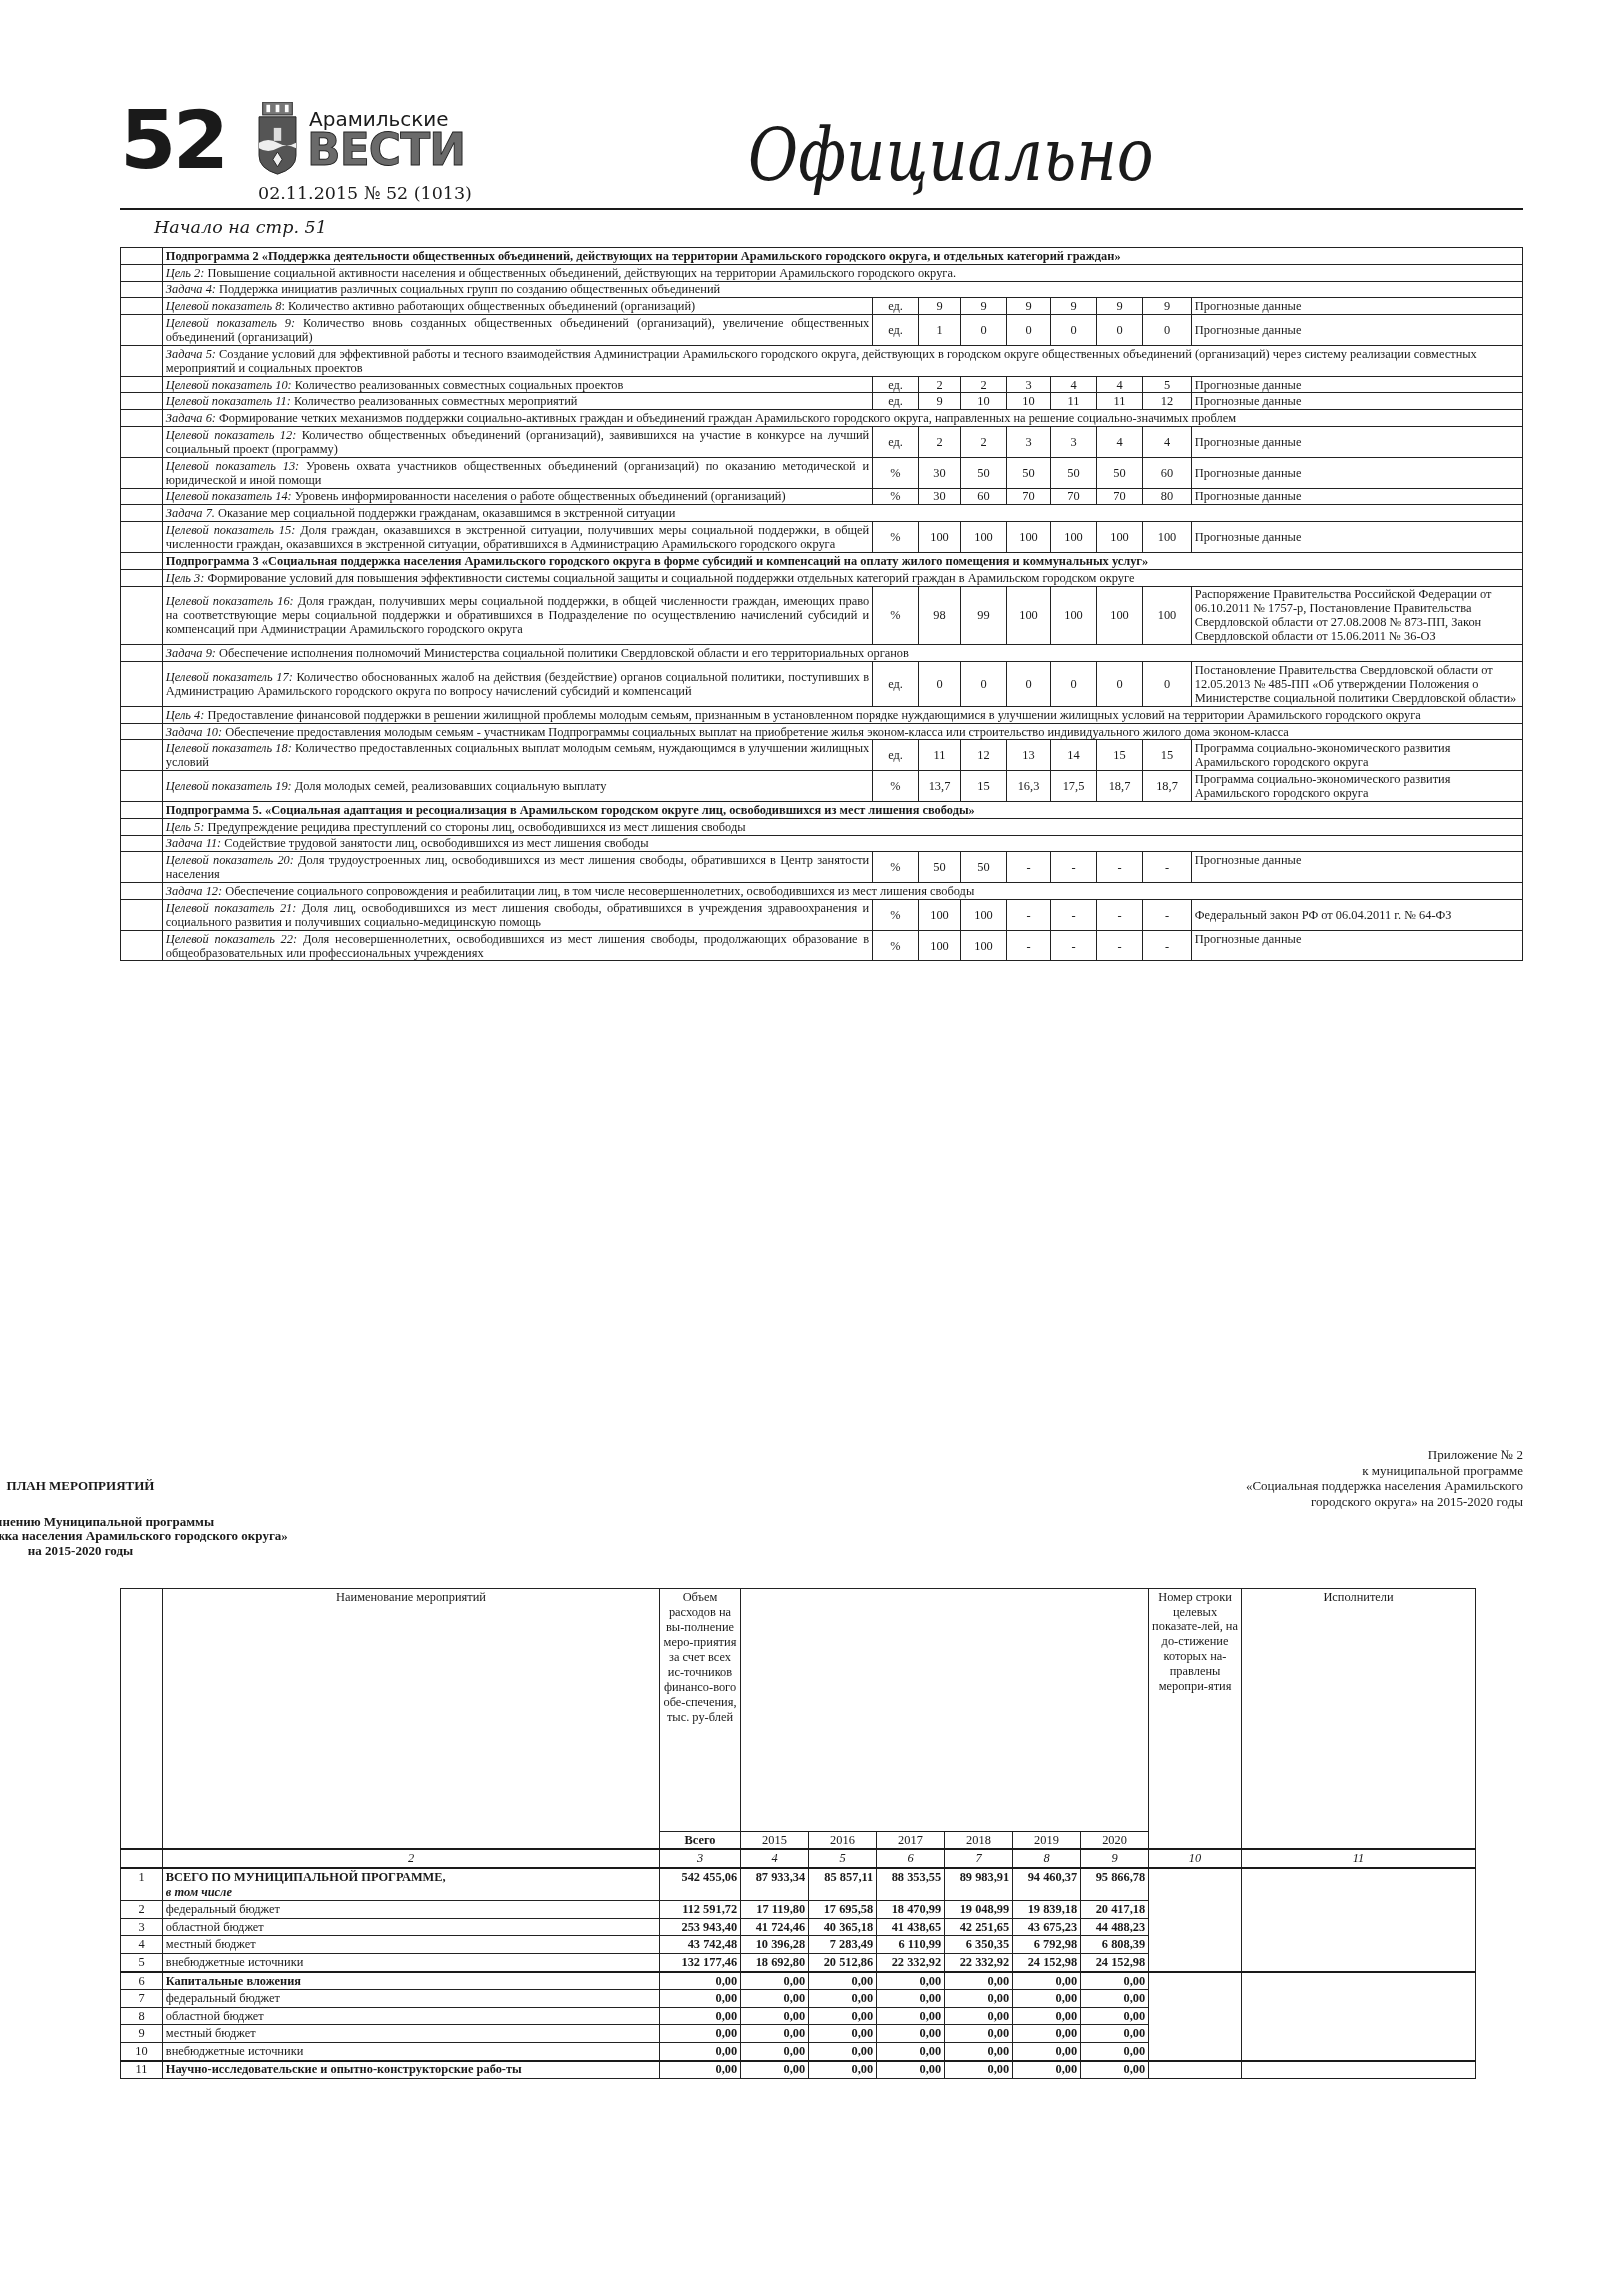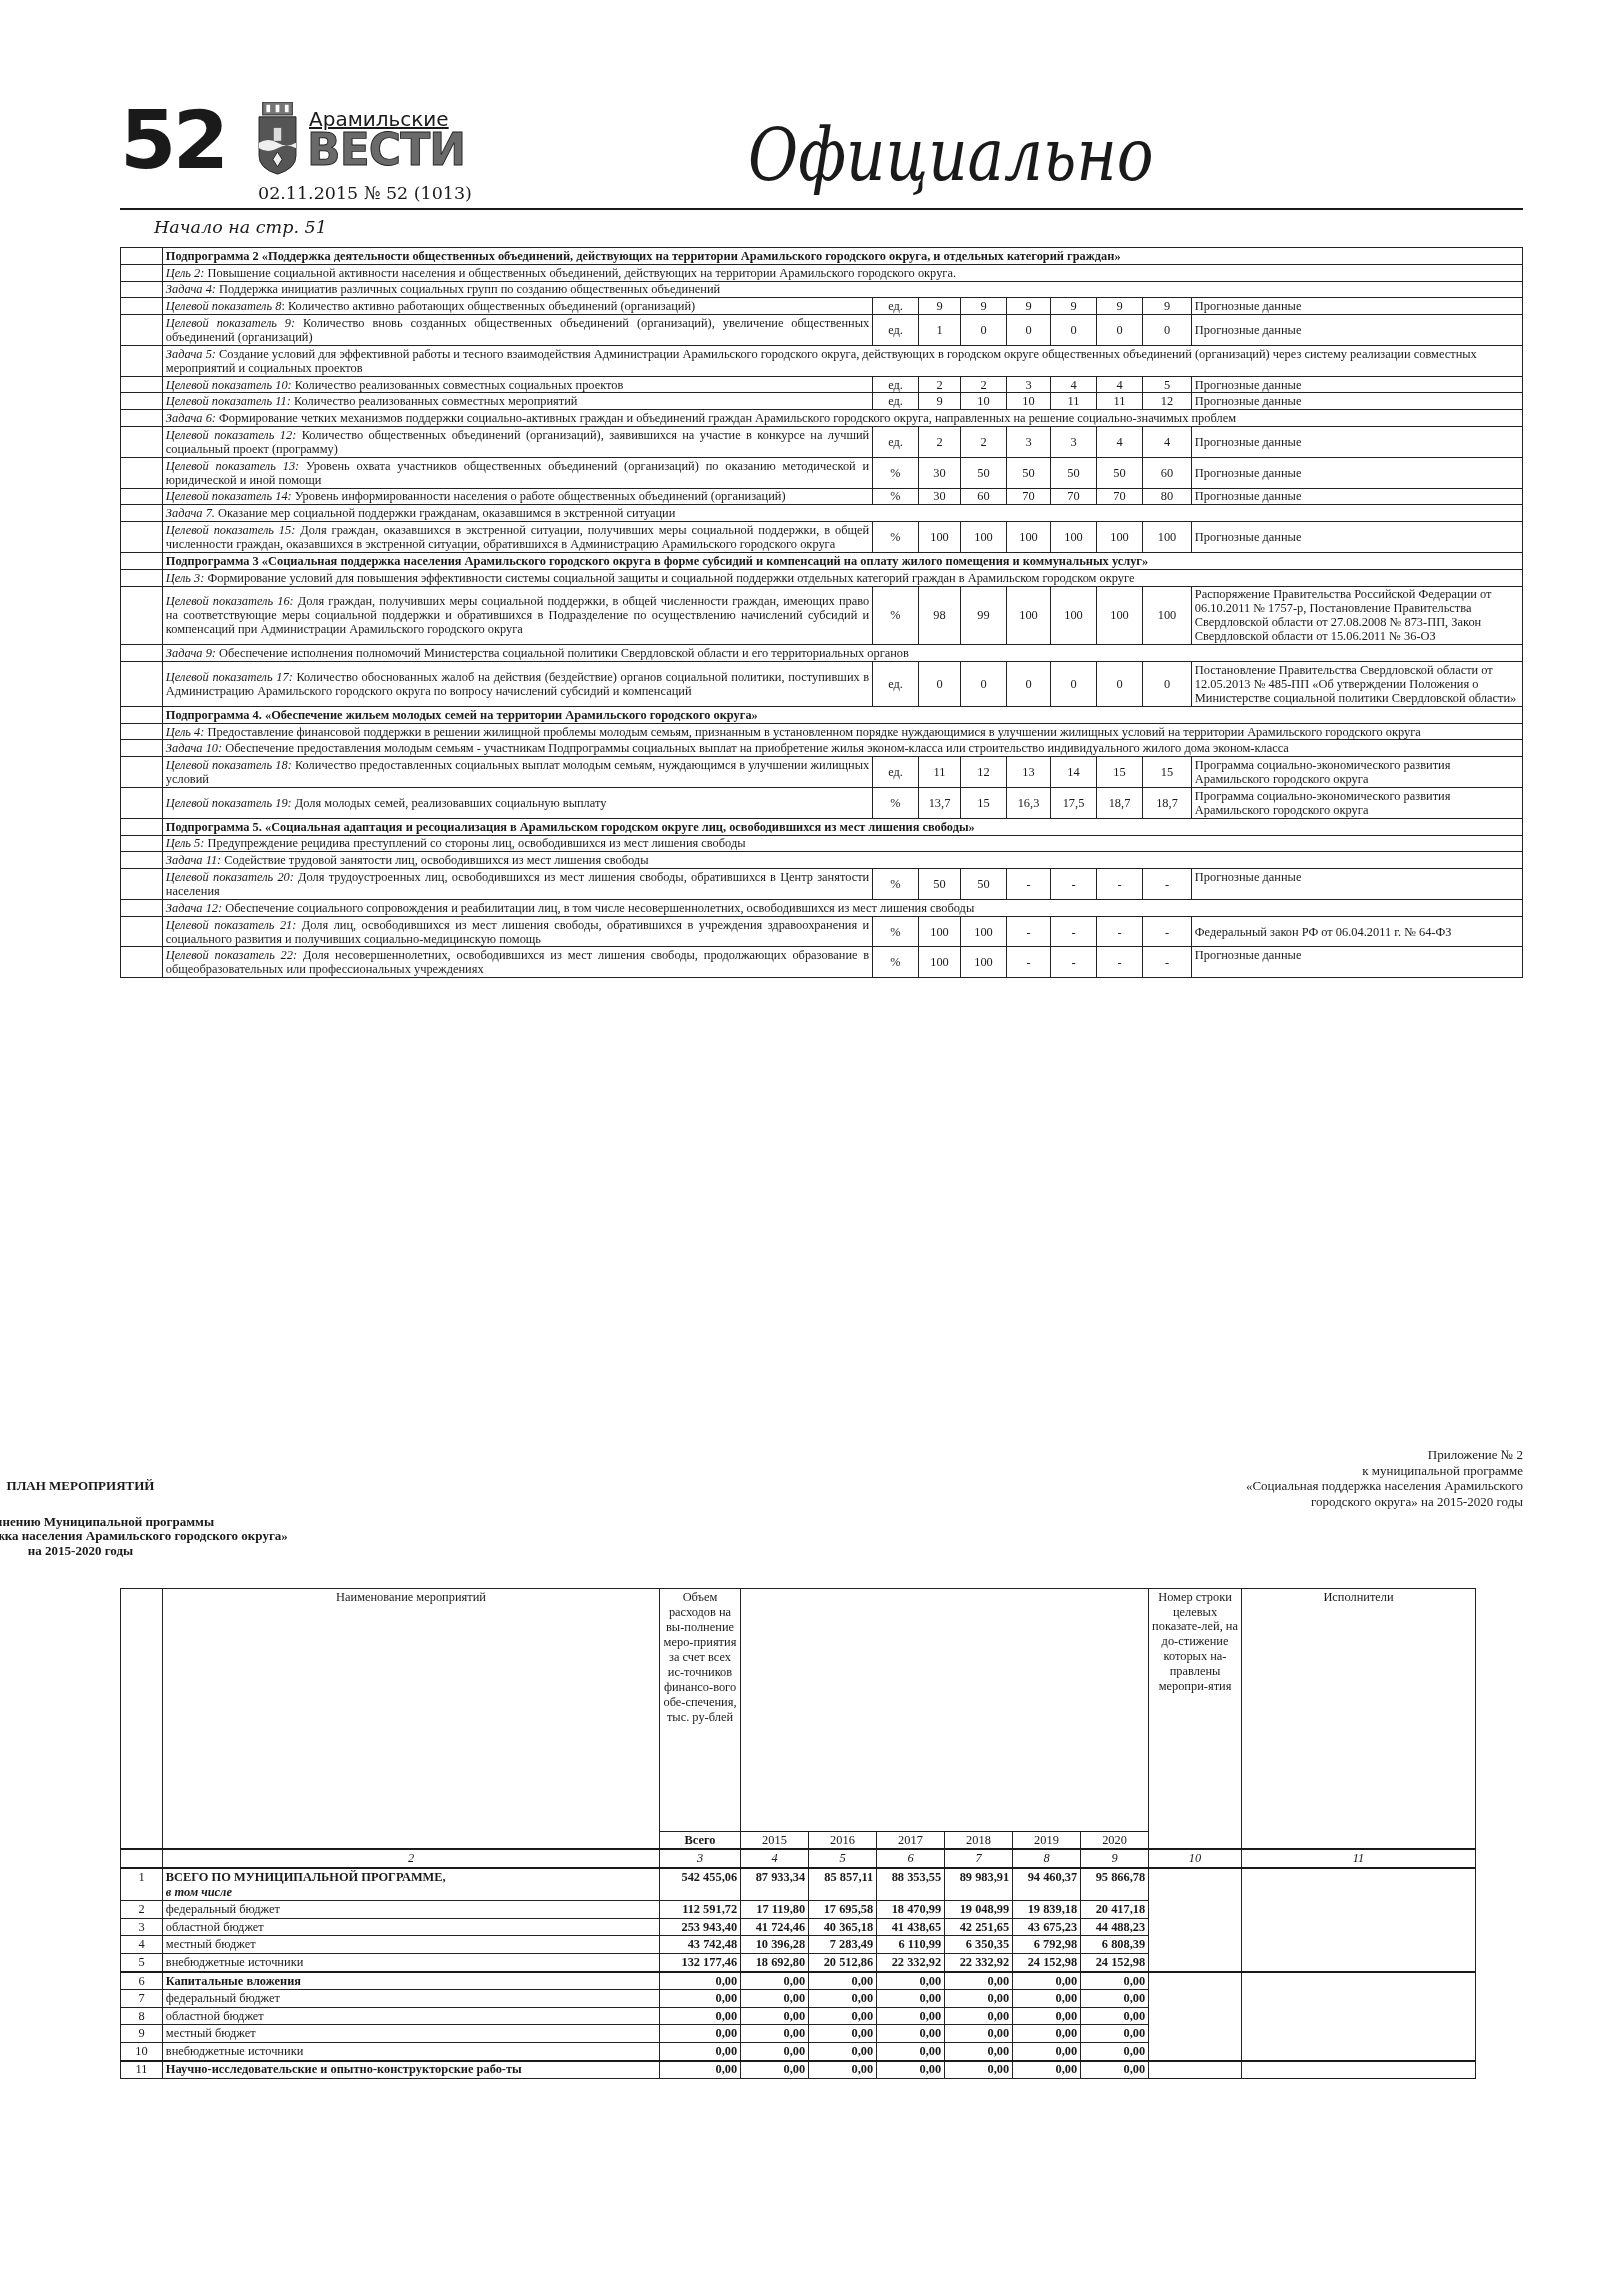--- a/index.html
+++ b/index.html
@@ -2,21 +2,21 @@
 <html style="font-size:14.8px"><head>
 <meta charset="utf-8">
 <style>
   html, body { margin: 0; padding: 0; background: #ffffff; }
   body { width: 1619px; height: 2290px; position: relative; font-family: "Liberation Serif", serif; color: #1a1a1a; overflow: hidden; }
 
   
   .masthead { position: absolute; left: 120px; top: 100px; width: 1403px; height: 102px; }
   .page-num { position: absolute; left: 0; top: 0; font-family: "DejaVu Sans", sans-serif; font-weight: bold; font-size: 81px; line-height: 81px; letter-spacing: -3.7px; color: #1a1a1a; text-align: right; }
   .logo-emblem { position: absolute; left: 137px; top: 1.8px; width: 41px; height: 74px; }
-  .brand-top { position: absolute; left: 189px; top: 7.4px; font-family: "DejaVu Sans", sans-serif; font-size: 20px; color: #1a1a1a; text-decoration: underline; }
+  .brand-top { position: absolute; left: 189px; top: 7.4px; font-family: "DejaVu Sans", sans-serif; font-size: 20px; color: #1a1a1a; }
   .brand-main { position: absolute; left: 187px; top: 28px; font-family: "DejaVu Sans", sans-serif; font-weight: bold; font-size: 44px; line-height: 44px; color: #6a6a6a; letter-spacing: -0.9px; -webkit-text-stroke: 0.9px #222; }
   .issue-line { position: absolute; left: 138px; top: 83px; font-family: "DejaVu Serif", serif; font-size: 17.5px; color: #1a1a1a; }
   .section-title { position: absolute; left: 628px; top: 14px; font-family: "DejaVu Serif", serif; font-style: italic; font-size: 72px; line-height: 83px; color: #1a1a1a; transform: scaleX(0.85); transform-origin: left top; }
   .rule-main { position: absolute; left: 120px; top: 208px; width: 1403px; height: 1.8px; background: #1a1a1a; }
   .continued { position: absolute; left: 154px; top: 217px; font-family: "DejaVu Serif", serif; font-style: italic; font-size: 17.5px; color: #1a1a1a; }
 
   
   table { border-collapse: collapse; }
   .t1 { position: absolute; left: 120px; top: 247px; width: 1403px; table-layout: fixed; font-size: 12.4px; line-height: 14px; }
   .t1 td { border: 0.9px solid #222; padding: 0.9px 2.8px; vertical-align: middle; }
@@ -227,24 +227,20 @@
         <td></td>
         <td class="just"><i>Целевой показатель 17:</i><span> Количество обоснованных жалоб на действия (бездействие) органов социальной политики, поступивших в Администрацию Арамильского городского округа по вопросу начислений субсидий и компенсаций</span></td>
         <td class="num">ед.</td>
         <td class="num">0</td>
         <td class="num">0</td>
         <td class="num">0</td>
         <td class="num">0</td>
         <td class="num">0</td>
         <td class="num">0</td>
         <td class="note">Постановление Правительства Свердловской области от 12.05.2013 № 485-ПП «Об утверждении Положения о Министерстве социальной политики Свердловской области»</td>
-      </tr>
-      <tr>
-        <td></td>
-        <td colspan="9" class="bold">Подпрограмма 4. «Обеспечение жильем молодых семей на территории Арамильского городского округа»</td>
       </tr>
       <tr>
         <td></td>
         <td colspan="9"><i>Цель 4:</i><span> Предоставление финансовой поддержки в решении жилищной проблемы молодым семьям, признанным в установленном порядке нуждающимися в улучшении жилищных условий на территории Арамильского городского округа</span></td>
       </tr>
       <tr>
         <td></td>
         <td colspan="9"><i>Задача 10:</i><span> Обеспечение предоставления молодым семьям - участникам Подпрограммы социальных выплат на приобретение жилья эконом-класса или строительство индивидуального жилого дома эконом-класса</span></td>
       </tr>
       <tr>

